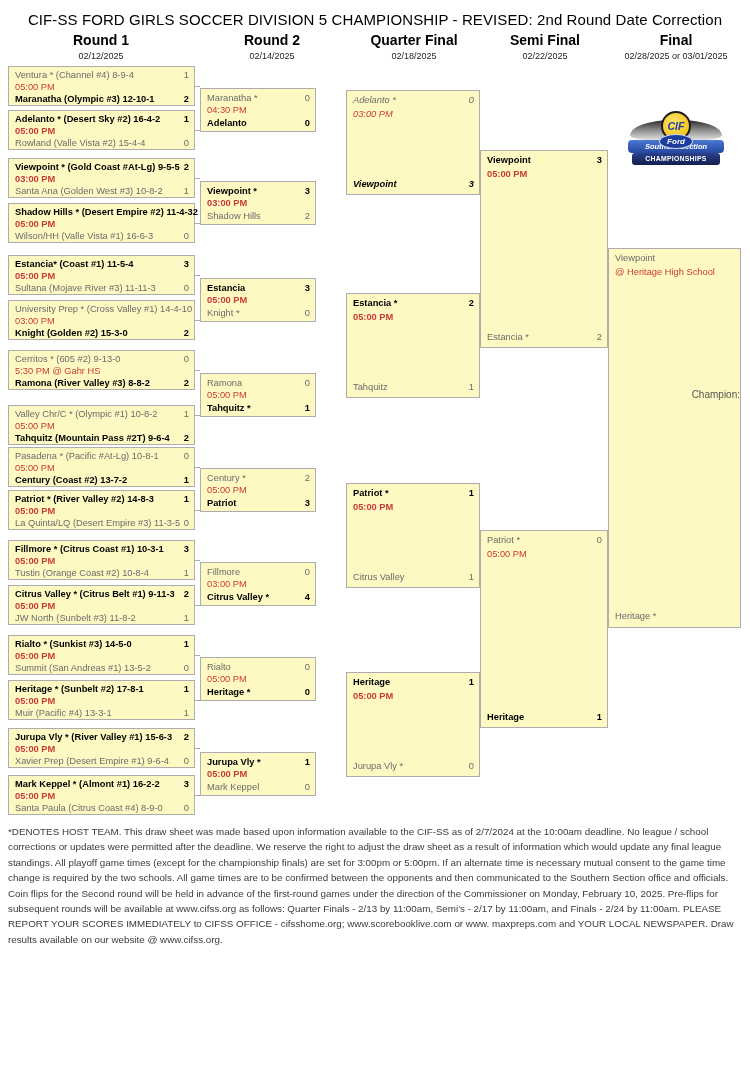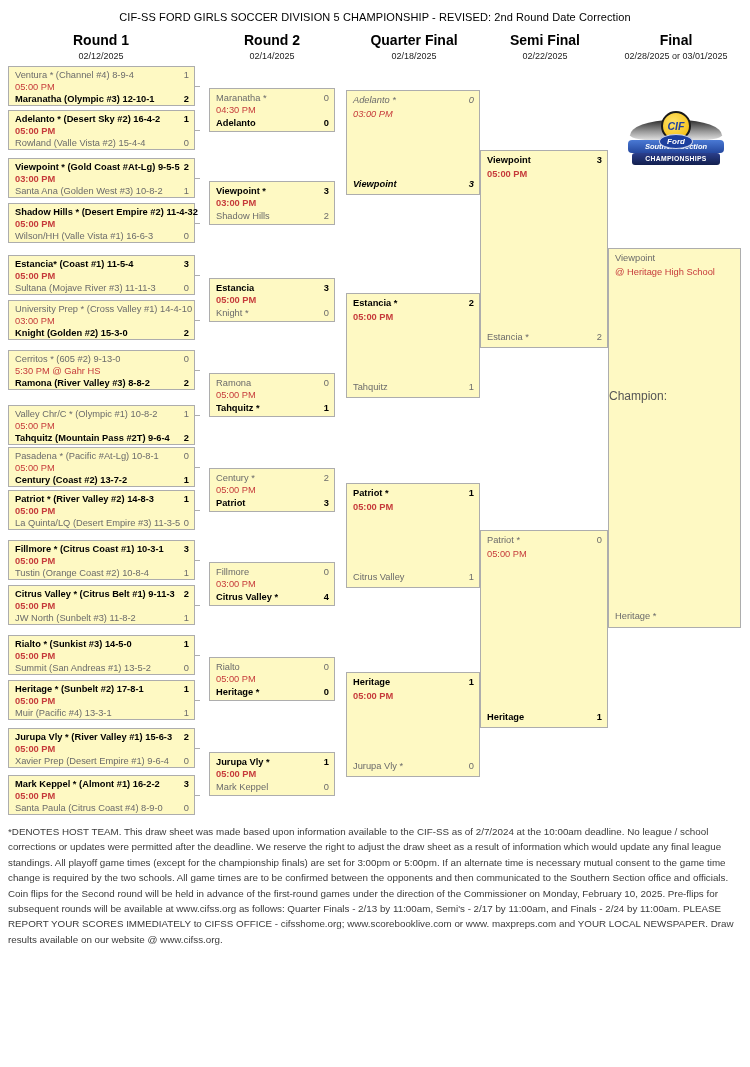--- a/index.html
+++ b/index.html
@@ -1,38 +1,38 @@
 <!DOCTYPE html>
 <html><head>
 <meta charset="utf-8">
 <style>
   html,body{margin:0;padding:0;background:#fff;}
   body{width:750px;height:1067px;position:relative;font-family:"Liberation Sans",sans-serif;color:#000;overflow:hidden;}
   #bracket{position:absolute;inset:0;}
-  .title{position:absolute;top:11px;left:0;width:750px;text-align:center;font-size:11px;letter-spacing:0.1px;color:#000;}
+  .title{position:absolute;top:11px;left:0;width:750px;text-align:center;font-size:15px;letter-spacing:0.1px;color:#000;}
   .colhead{position:absolute;top:32px;width:150px;text-align:center;}
   .rlabel{font-size:14px;font-weight:bold;}
   .rdate{font-size:9px;margin-top:3px;color:#222;}
   .box{position:absolute;border:1px solid #adadad;background:#fef9c3;box-sizing:border-box;padding-left:19px;}
   .r1{left:8px;width:187px;height:40px;}
-  .r2{left:209px;width:126px;height:44px;}
+  .r2{left:200px;width:116px;height:44px;}
   .qf{left:346px;width:134px;height:105px;}
   .sf{left:480px;width:128px;height:198px;}
   .final-box{left:608px;top:248px;width:133px;height:380px;}
   .trow{position:absolute;left:6px;right:5px;display:flex;justify-content:space-between;align-items:center;font-size:9.3px;color:#6b6b6b;white-space:nowrap;}
   .r1 .t{top:3px}.r1 .m{top:15px}.r1 .b{top:27px}
   .r2 .t{top:4px}.r2 .m{top:16px}.r2 .b{top:29px}
   .qf .t,.sf .t,.final-box .t{top:4px}
   .qf .m,.sf .m,.final-box .m{top:18px}
   .qf .b,.sf .b{bottom:5px}
   .final-box .b{bottom:6px}
   .bold{font-weight:bold;color:#000;}
   .trow.time{color:#c63b3b;}
   .stub{position:absolute;left:195px;width:5px;height:1px;background:#adadad;}
-  .champ{position:absolute;top:140px;left:0;width:100%;text-align:left;font-size:12px;color:#555;}
+  .champ{position:absolute;top:140px;left:0;width:100%;text-align:right;font-size:10px;color:#555;}
   .footnote{position:absolute;top:824px;left:8px;width:735px;font-size:9.8px;line-height:15.4px;color:#3a3a3a;}
   
   .logo{position:absolute;left:628px;top:111px;width:96px;height:58px;}
   .logo-wings{position:absolute;top:9px;left:2px;width:92px;height:21px;background:linear-gradient(180deg,#2b2b2b 0%,#9a9a9a 55%,#e8e8e8 100%);border-radius:50% 50% 40% 40% / 80% 80% 30% 30%;}
   .logo-banner1{position:absolute;top:29px;left:0;width:96px;height:13px;background:linear-gradient(180deg,#4a79d4,#24479e);border-radius:4px;color:#fff;font-size:7.5px;font-style:italic;font-weight:bold;text-align:center;line-height:13px;}
   .logo-banner2{position:absolute;top:42px;left:4px;width:88px;height:12px;background:linear-gradient(180deg,#2b3f8c,#121f4e);border-radius:3px;color:#fff;font-size:6.8px;font-weight:bold;text-align:center;line-height:12px;letter-spacing:0.3px;}
   .logo-circle{position:absolute;top:0;left:33px;width:30px;height:30px;border-radius:50%;background:radial-gradient(circle at 40% 35%,#ffe36b,#f2b800);border:2px solid #1a1a1a;box-sizing:border-box;color:#1d3fa0;font-weight:bold;font-style:italic;font-size:10.5px;text-align:center;line-height:26px;}
   .logo-ford{position:absolute;top:23px;left:31px;width:34px;height:15px;border-radius:50%;background:#1c3f9e;border:1px solid #cfd6ea;box-sizing:border-box;color:#fff;font-style:italic;font-size:8px;text-align:center;line-height:13px;font-weight:bold;}
 </style>
 </head>

